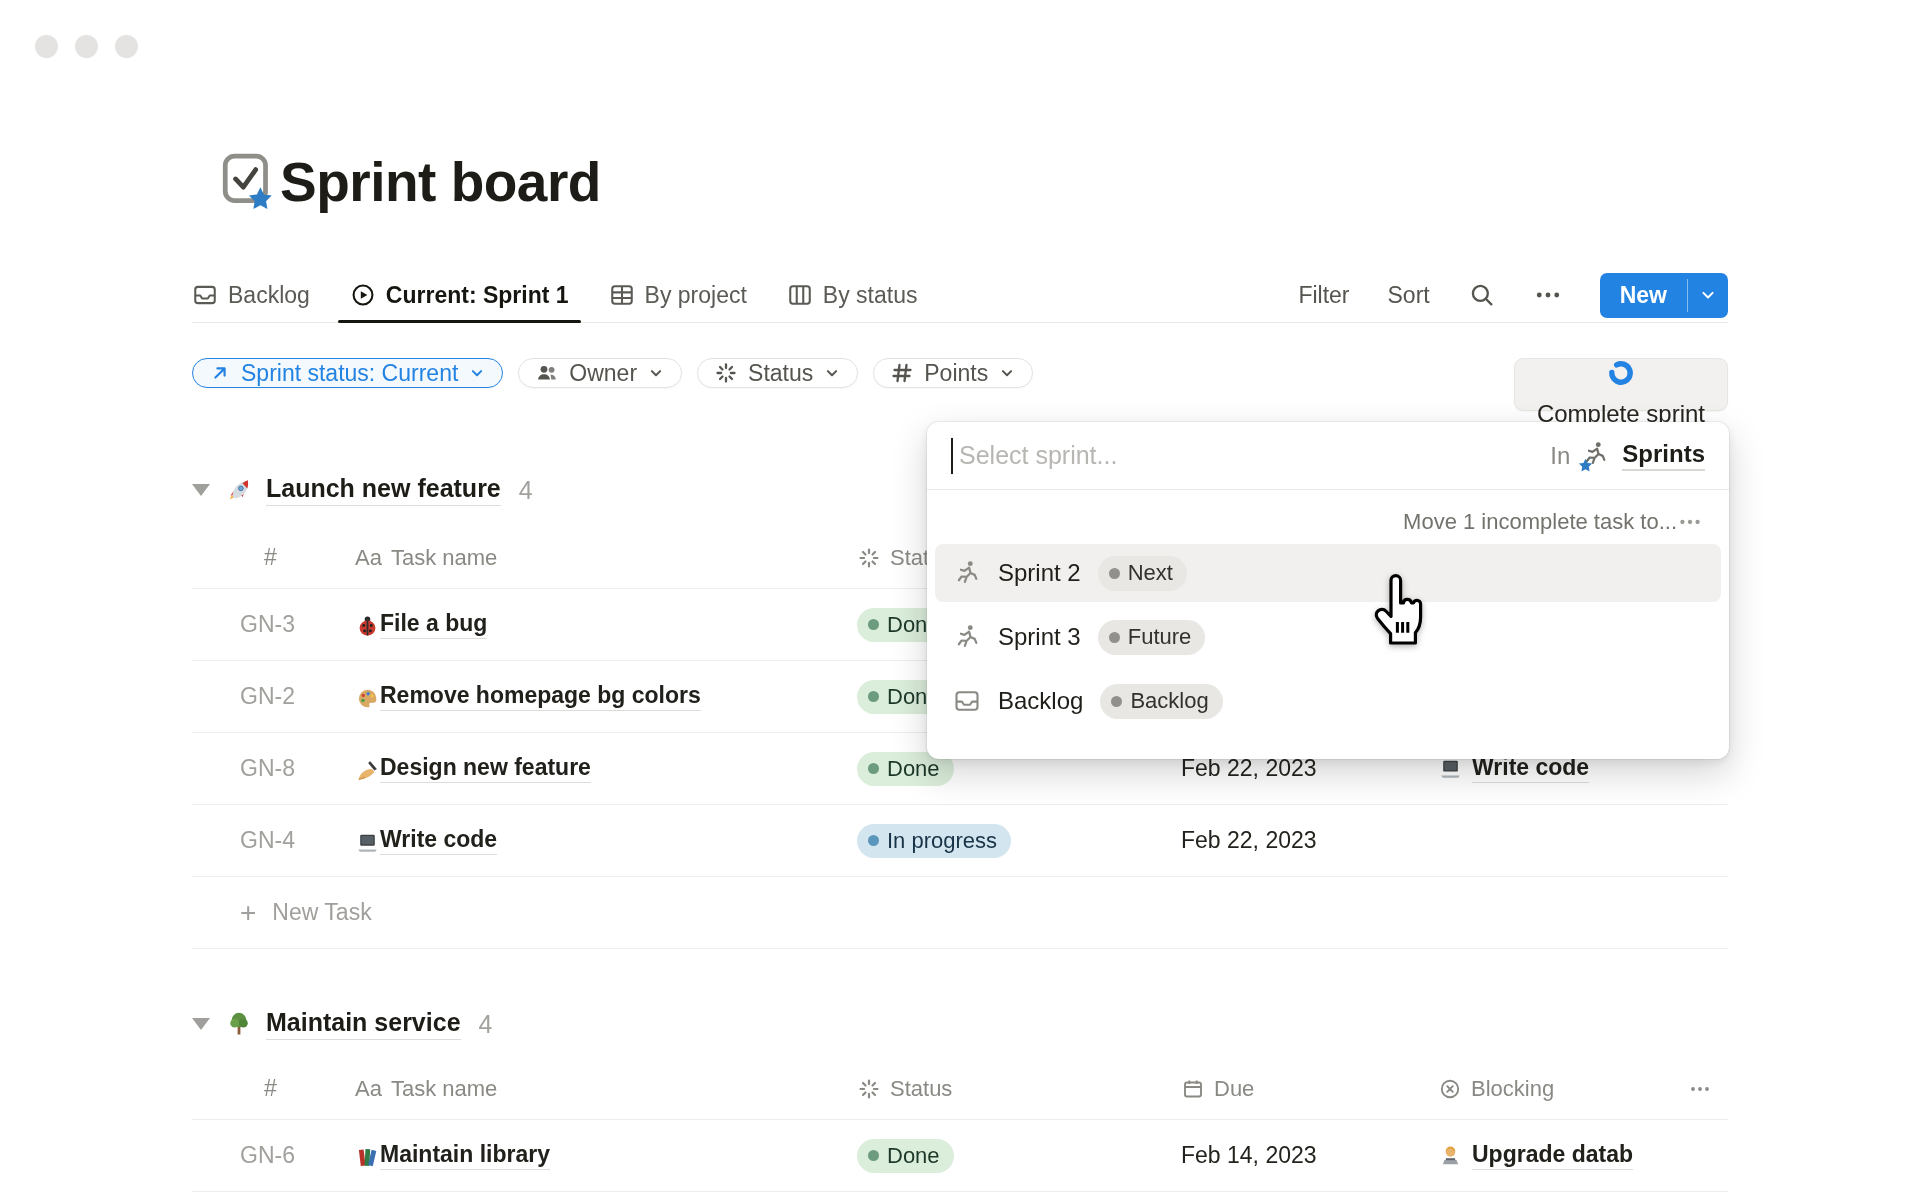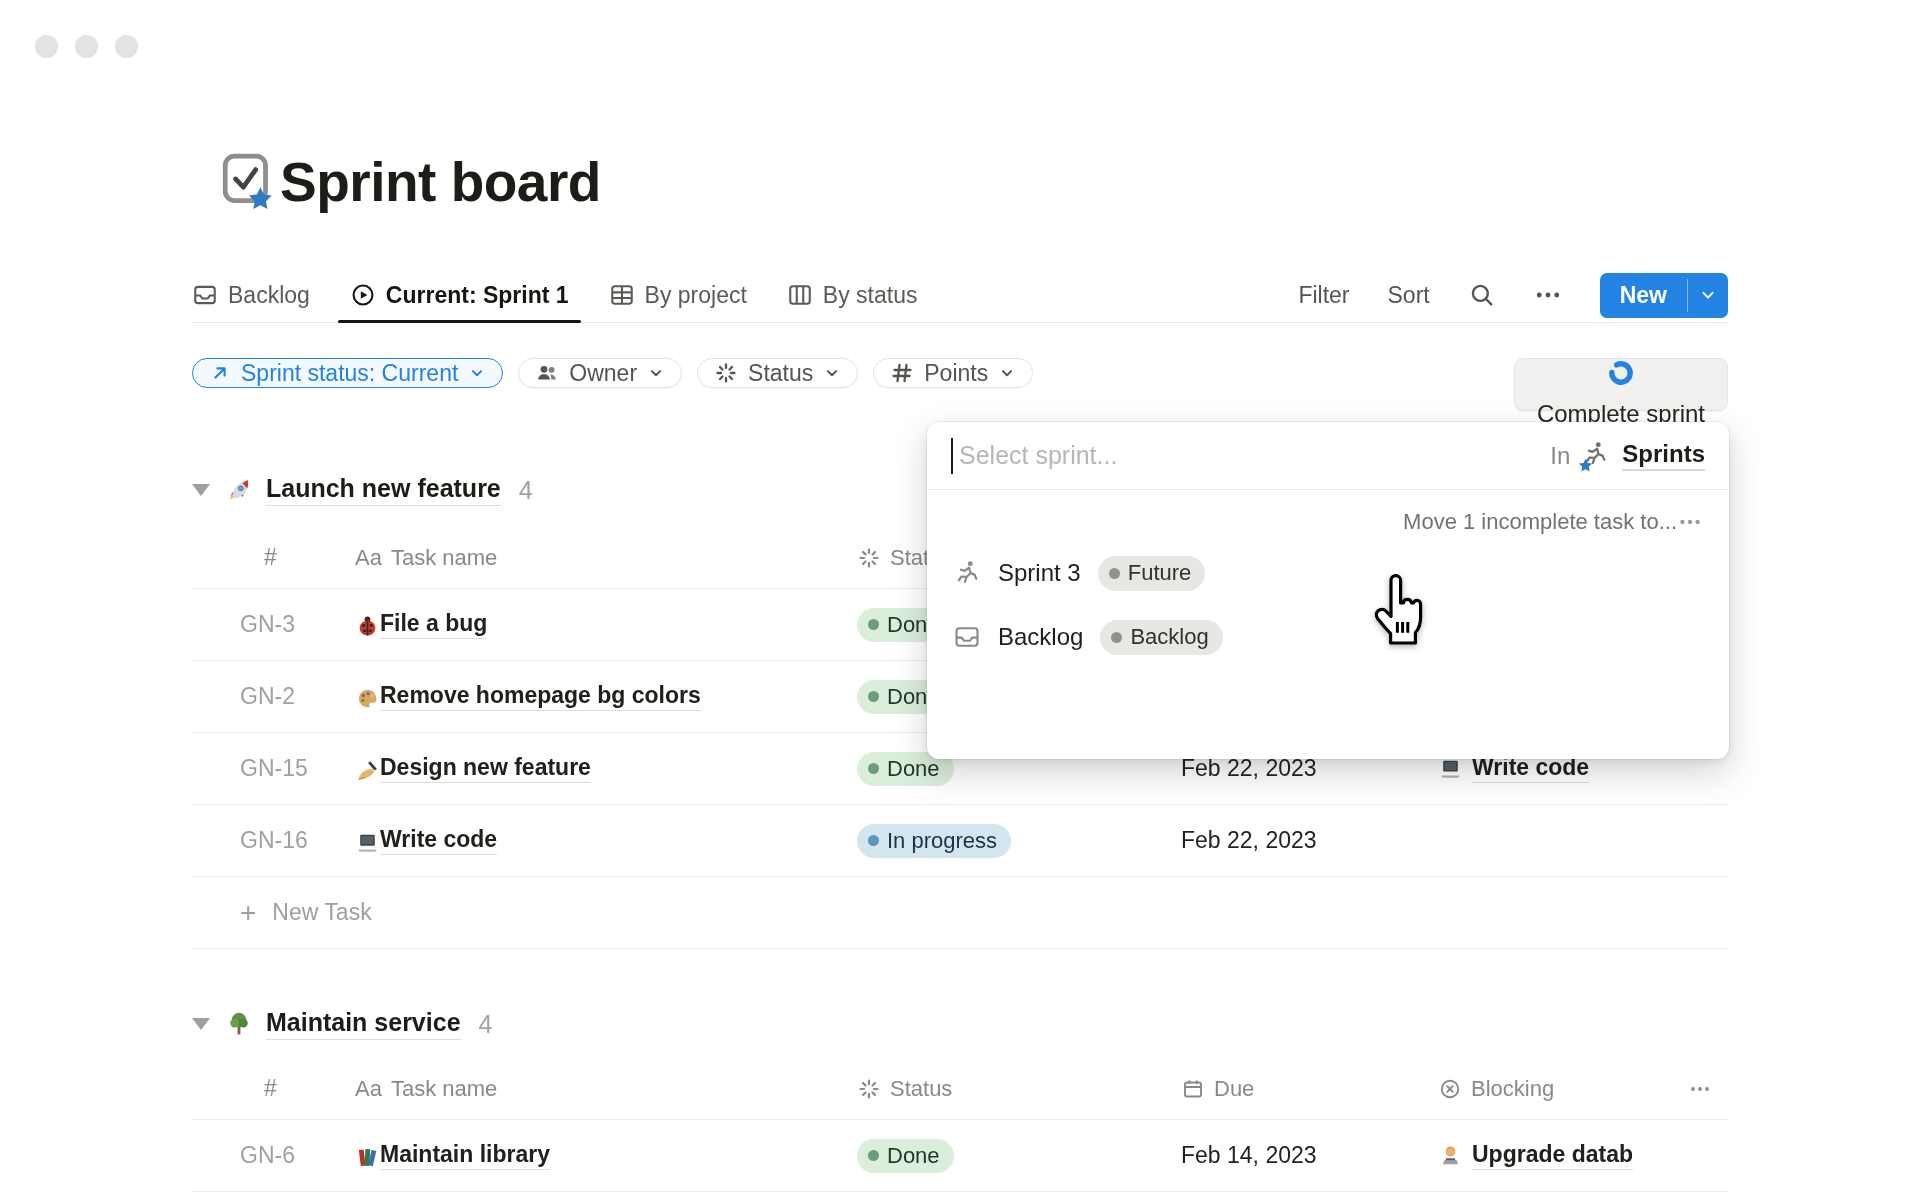--- a/index.html
+++ b/index.html
@@ -344,21 +344,21 @@
           <span class="bdot"></span>
           <span>Done</span>
         </span>
     </div>
     <div class="c-due"></div>
     <div class="c-block"></div>
     <div></div>
   </div>
 
   <div class="t-row">
-    <div class="c-id">GN-15</div>
+    <div class="c-id">GN-8</div>
     <div class="c-name">
       <span>
         <svg width="25" height="25" viewBox="0 0 24 24">
           <path d="M14.5 3 L21 10.5 l-2.4 1.6 -6-7.4 Z" fill="#3c3c3c"></path>
           <path d="M3.5 20.5 C5 14.5 9.5 10.8 16.2 10.6 L18.6 13.4 C14.5 18.2 9.5 20.5 3.5 20.5 Z" fill="#e8b36b"></path>
           <path d="M3.5 20.5 c2.2-.4 4.2-1 6-2" stroke="#c79049" stroke-width="1.2" fill="none"></path>
         </svg>
       </span>
       <span class="tname">Design new feature</span>
     </div>
@@ -376,21 +376,21 @@
           <rect x="6.3" y="5.8" width="11.4" height="7.9" fill="#576066"></rect>
           <path d="M3 18.6 h18 l-1.6 2.2 h-14.8 Z" fill="#aeb4ba"></path>
         </svg>
       </span>
       <span class="bname">Write code</span>
     </div>
     <div></div>
   </div>
 
   <div class="t-row">
-    <div class="c-id">GN-16</div>
+    <div class="c-id">GN-4</div>
     <div class="c-name">
       <span>
         <svg width="25" height="25" viewBox="0 0 24 24">
           <rect x="5" y="4.5" width="14" height="10.5" rx="1.2" fill="#3c4043"></rect>
           <rect x="6.3" y="5.8" width="11.4" height="7.9" fill="#576066"></rect>
           <path d="M3 18.6 h18 l-1.6 2.2 h-14.8 Z" fill="#aeb4ba"></path>
         </svg>
       </span>
       <span class="tname">Write code</span>
     </div>
@@ -519,20 +519,33 @@
   </div>
   <div class="dd-heading">
     <span>Move 1 incomplete task to...</span>
     <svg width="26" height="26" viewBox="0 0 24 24" fill="#9b9a96">
       <circle cx="5" cy="12" r="2"></circle>
         <circle cx="12" cy="12" r="2"></circle>
         <circle cx="19" cy="12" r="2"></circle>
     </svg>
   </div>
   <div class="dd-menu">
+    <div class="dd-item hl">
+      <span class="icon-gray">
+        <svg width="28" height="28" viewBox="0 0 24 24" fill="none" stroke="currentColor" stroke-width="1.9" stroke-linecap="round" stroke-linejoin="round">
+          <circle cx="14.8" cy="4" r="2.1" fill="currentColor" stroke="none"></circle>
+          <path d="M13.8 7.4 L9.8 10.2 L6.8 9.2 M13.8 7.4 L15 12 L11.6 15.4 L10.2 19.6 M15 12 L18.6 13.6 L20 17 M11.6 15.4 L7.4 15 L5 18.2"></path>
+        </svg>
+      </span>
+      <span>Sprint 2</span>
+      <span class="badge gray">
+          <span class="bdot"></span>
+          <span>Next</span>
+        </span>
+    </div>
     <div class="dd-item">
       <span class="icon-gray">
         <svg width="28" height="28" viewBox="0 0 24 24" fill="none" stroke="currentColor" stroke-width="1.9" stroke-linecap="round" stroke-linejoin="round">
           <circle cx="14.8" cy="4" r="2.1" fill="currentColor" stroke="none"></circle>
           <path d="M13.8 7.4 L9.8 10.2 L6.8 9.2 M13.8 7.4 L15 12 L11.6 15.4 L10.2 19.6 M15 12 L18.6 13.6 L20 17 M11.6 15.4 L7.4 15 L5 18.2"></path>
         </svg>
       </span>
       <span>Sprint 3</span>
       <span class="badge gray">
           <span class="bdot"></span>

